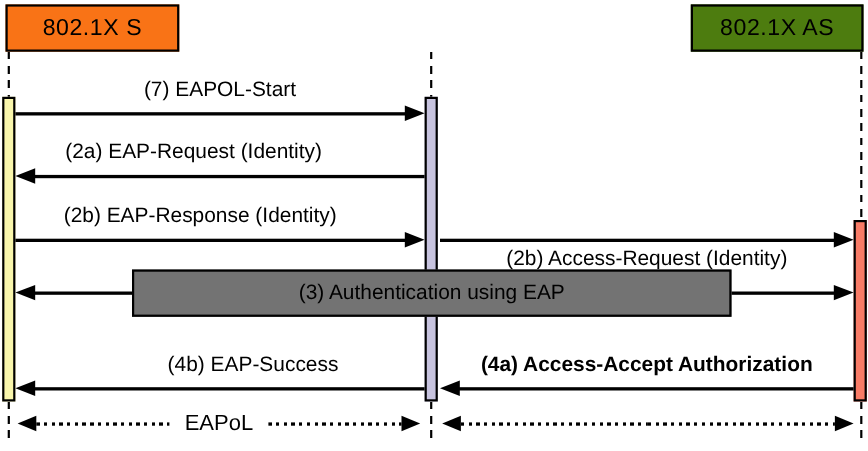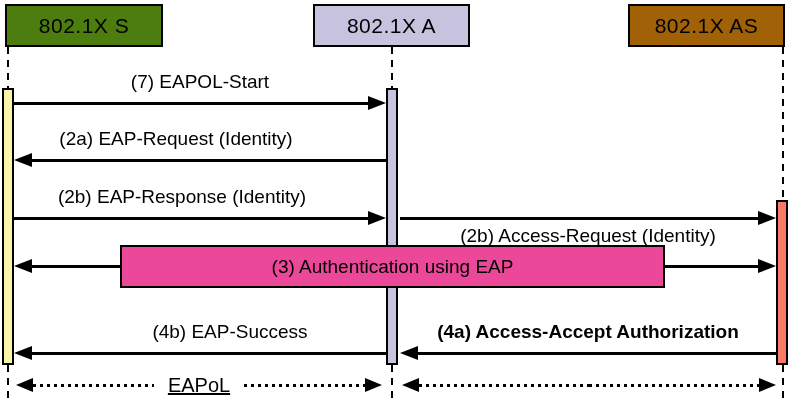--- a/index.html
+++ b/index.html
@@ -6,23 +6,23 @@
   .stage {
     position:relative; width:789px; height:410px; background:#ffffff;
     font-family:"Liberation Sans", sans-serif; color:#000; overflow:hidden;
   }
   
   .actor {
     position:absolute; top:4px; height:43px; box-sizing:border-box;
     border:2px solid #000; display:flex; align-items:center; justify-content:center;
     font-size:21px; letter-spacing:0.5px;
   }
-  .actor.s  { left:5px;   width:158px; background:#4d7c0f; }
+  .actor.s  { left:5px;   width:158px; background:#f97316; }
   .actor.a  { left:313px; width:157px; background:#C7C3DF; }
-  .actor.as { left:628px; width:157px; background:#a16207; }
+  .actor.as { left:628px; width:157px; background:#4d7c0f; }
 
   
   .lifeline {
     position:absolute; width:2px;
     background:repeating-linear-gradient(to bottom, #000 0 7px, transparent 7px 13px);
   }
   .ll-s-top  { left:7px;   top:47px;  height:41px; }
   .ll-a-top  { left:391px; top:47px;  height:41px; }
   .ll-as-top { left:782px; top:47px;  height:153px; }
   .ll-s-bot  { left:7px;   top:365px; height:38px; }
@@ -43,21 +43,21 @@
   .arrow { position:absolute; height:14px; }
   .aline { position:absolute; top:6px; height:3px; background:#000; }
   .ah { position:absolute; width:0; height:0; top:0;
         border-top:7px solid transparent; border-bottom:7px solid transparent; }
   .ah.r { right:0; border-left:18px solid #000; }
   .ah.l { left:0;  border-right:18px solid #000; }
 
   
   .spanbox {
     position:absolute; left:120px; top:245px; width:545px; height:43px;
-    box-sizing:border-box; border:2px solid #000; background:#ec4899;
+    box-sizing:border-box; border:2px solid #000; background:#737373;
     display:flex; align-items:center; justify-content:center; font-size:19px;
   }
 
   
   .channel {
     position:absolute; top:371px; height:28px;
     display:flex; align-items:center;
   }
   .dotline {
     flex:1; height:3px;
@@ -68,21 +68,20 @@
   .dah.l { border-right:17px solid #000; }
   .dah.r { border-left:17px solid #000; }
   .chlabel { font-size:20px; padding:0 14px; white-space:nowrap; }
 </style>
 </head>
 <body>
 
 <div class="stage">
 
   <div class="actor s">802.1X S</div>
-  <div class="actor a">802.1X A</div>
   <div class="actor as">802.1X AS</div>
 
   <div class="lifeline ll-s-top"></div>
   <div class="lifeline ll-a-top"></div>
   <div class="lifeline ll-as-top"></div>
   <div class="lifeline ll-s-bot"></div>
   <div class="lifeline ll-a-bot"></div>
   <div class="lifeline ll-as-bot"></div>
 
   <div class="actbar ab-s"></div>
@@ -130,21 +129,21 @@
     <div class="aline" style="left:12px; right:0;"></div>
     <div class="ah l"></div>
   </div>
 
   <div class="mlabel" style="left:400px; width:376px; top:321px;font-weight:bold;">(4a) Access-Accept Authorization</div>
   <div class="arrow" style="left:400px; top:346px; width:376px;">
     <div class="aline" style="left:12px; right:0;"></div>
     <div class="ah l"></div>
   </div>
 
-  <div class="channel" style="left:16px; width:366px;text-decoration:underline;">
+  <div class="channel" style="left:16px; width:366px;">
     <div class="dah l"></div>
     <div class="dotline"></div>
     <div class="chlabel">EAPoL</div>
     <div class="dotline"></div>
     <div class="dah r"></div>
   </div>
 
   <div class="channel" style="left:402px; width:374px;">
     <div class="dah l"></div>
     <div class="dotline"></div>

